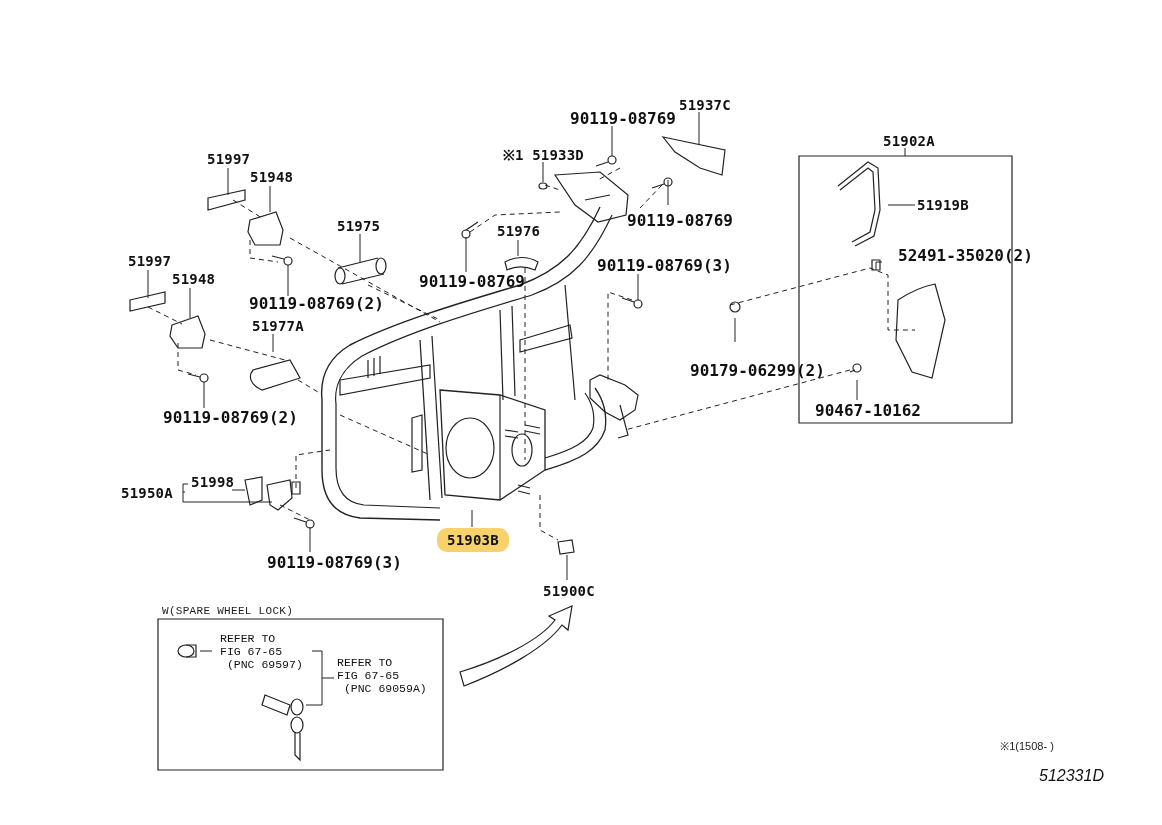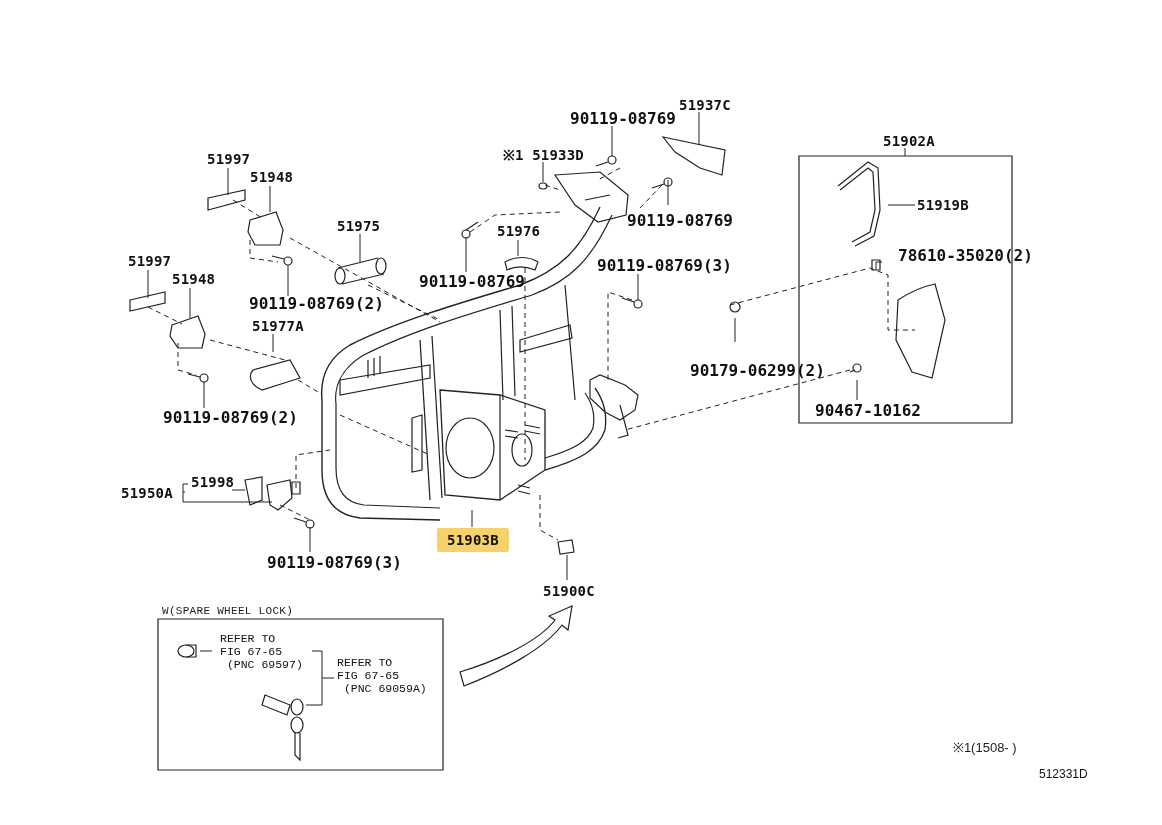--- a/index.html
+++ b/index.html
@@ -4,23 +4,23 @@
 <style>
   html, body { margin: 0; padding: 0; background: #ffffff; }
   body { width: 1162px; height: 825px; position: relative; overflow: hidden;
          font-family: "DejaVu Sans Mono", "Liberation Mono", monospace; color: #111; }
   #stage { position: absolute; left: 0; top: 0; width: 1162px; height: 825px; }
   .lbl { position: absolute; font-family: "DejaVu Sans Mono", "Liberation Mono", monospace;
          font-weight: bold; font-size: 12.5px; color: #111; white-space: nowrap; line-height: 14px;
          cursor: pointer; letter-spacing: 0px; }
   .lbl.big { font-size: 14px; letter-spacing: 0.2px; }
   .lbl.sm { font-size: 16px; }
-  .lbl.hl { background: #f7d26b; border-radius: 2px; padding: 5px 10px; }
-  .note { position: absolute; font-family: "Liberation Sans", sans-serif; font-size: 13px; color: #222; white-space: nowrap; }
-  .figid { position: absolute; font-family: "Liberation Sans", sans-serif; font-size: 12px; color: #111; white-space: nowrap; }
+  .lbl.hl { background: #f7d26b; border-radius: 10px; padding: 5px 10px; }
+  .note { position: absolute; font-family: "Liberation Sans", sans-serif; font-size: 11px; color: #222; white-space: nowrap; margin-left: 47px; }
+  .figid { position: absolute; font-family: "Liberation Sans", sans-serif; font-size: 16px; color: #111; white-space: nowrap; font-style: italic; }
   .inset-title { position: absolute; font-family: Liberation Mono, monospace; font-size: 11px; color: #222; white-space: nowrap; letter-spacing: 0.3px; }
   .ref { position: absolute; font-family: "Liberation Mono", "DejaVu Sans Mono", monospace; font-weight: normal; font-size: 11.5px; line-height: 13px; color: #111; white-space: pre; }
   svg line, svg path, svg polyline, svg rect, svg ellipse, svg polygon, svg circle { vector-effect: non-scaling-stroke; }
 </style>
 </head>
 <body>
 
 <div id="stage">
 <svg width="1162" height="825" viewBox="0 0 1162 825" xmlns="http://www.w3.org/2000/svg" style="position:absolute;left:0;top:0" fill="none" stroke="#222" stroke-width="1.2">
 
@@ -186,21 +186,21 @@
 
   <path d="M460,672 C500,660 540,640 555,620 L549,616 L572,606 L568,630 L562,625 C545,648 505,670 464,686 Z" stroke-width="1.2"></path>
 </svg>
 
 <span class="lbl big" style="left:679px;top:98px">51937C</span>
 <span class="lbl sm" style="left:570px;top:112px">90119-08769</span>
 <span class="lbl big" style="left:503px;top:148px">※1 51933D</span>
 <span class="lbl sm" style="left:627px;top:214px">90119-08769</span>
 <span class="lbl big" style="left:883px;top:134px">51902A</span>
 <span class="lbl big" style="left:917px;top:198px">51919B</span>
-<span class="lbl sm" style="left:898px;top:249px">78610-35020(2)</span>
+<span class="lbl sm" style="left:898px;top:249px">52491-35020(2)</span>
 <span class="lbl sm" style="left:690px;top:364px">90179-06299(2)</span>
 <span class="lbl sm" style="left:815px;top:404px">90467-10162</span>
 <span class="lbl big" style="left:207px;top:152px">51997</span>
 <span class="lbl big" style="left:250px;top:170px">51948</span>
 <span class="lbl big" style="left:337px;top:219px">51975</span>
 <span class="lbl big" style="left:497px;top:224px">51976</span>
 <span class="lbl sm" style="left:419px;top:275px">90119-08769</span>
 <span class="lbl sm" style="left:597px;top:259px">90119-08769(3)</span>
 <span class="lbl sm" style="left:249px;top:297px">90119-08769(2)</span>
 <span class="lbl big" style="left:128px;top:254px">51997</span>

